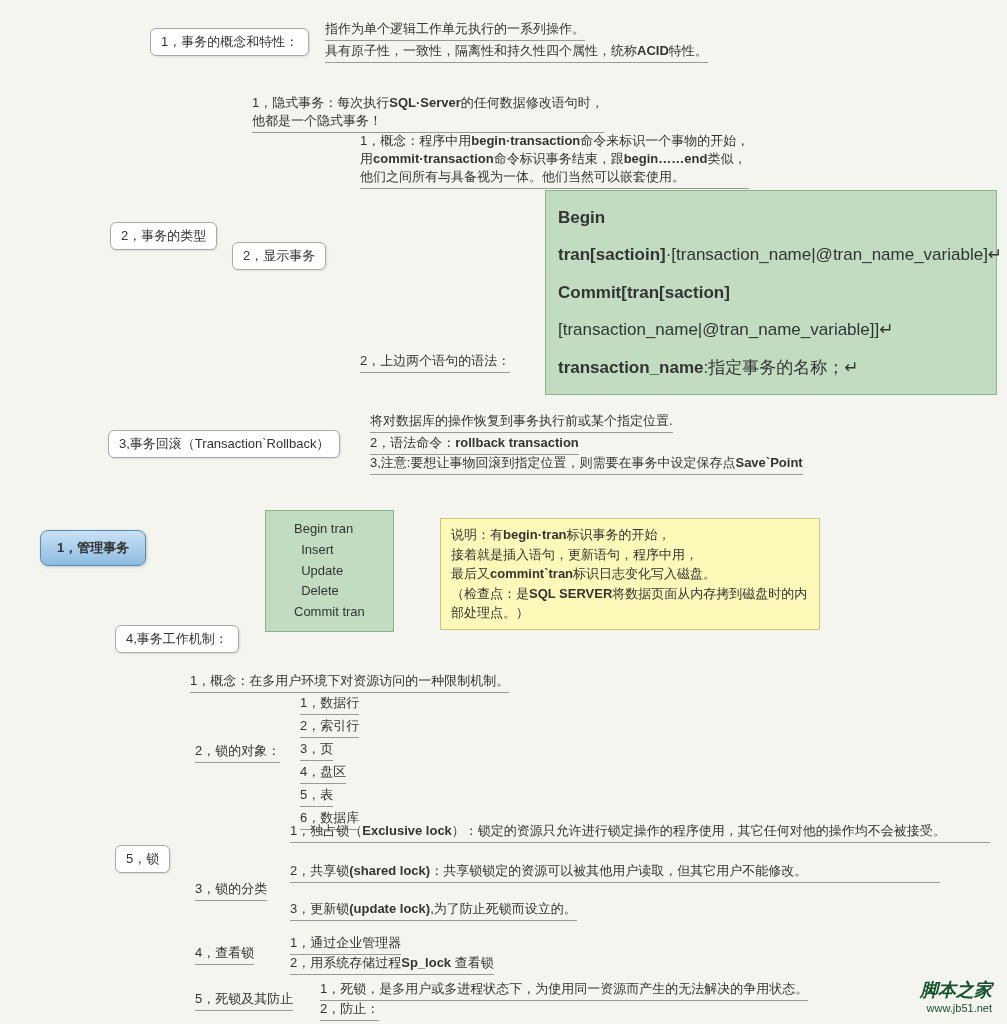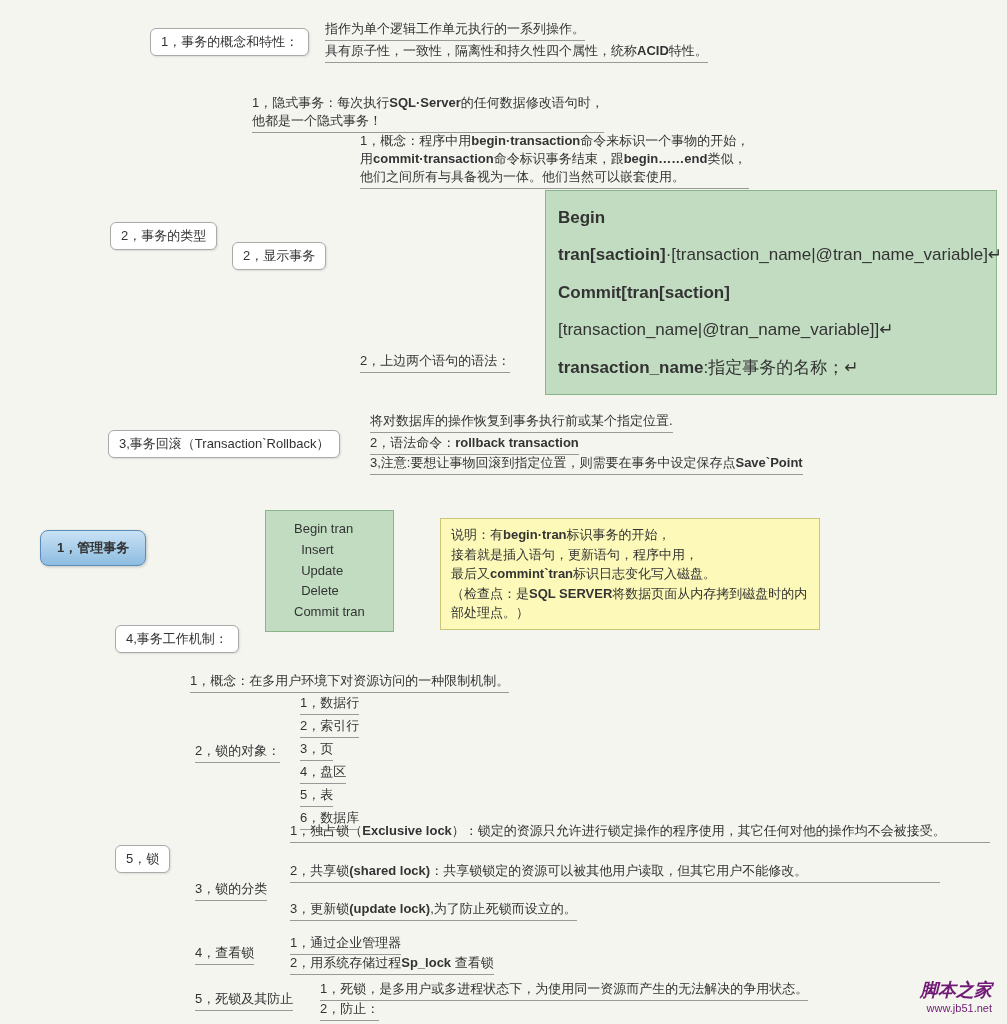--- a/index.html
+++ b/index.html
@@ -4,21 +4,21 @@
 <style>
 *{box-sizing:border-box;margin:0;padding:0}
 body{font-family:"Microsoft YaHei","SimSun",Arial,sans-serif;font-size:13px;background:#f5f5f0;width:1007px;height:1024px;position:relative;overflow:hidden;color:#333}
 .root{position:absolute;left:40px;top:530px;background:linear-gradient(#c9e2f5,#8dbce0);border:1px solid #5a8cb8;border-radius:8px;padding:8px 16px;font-weight:bold;box-shadow:1px 1px 3px rgba(0,0,0,.2)}
 .node{background:#fff;border:1px solid #aaa;border-radius:6px;padding:4px 10px;display:inline-block;box-shadow:1px 1px 2px rgba(0,0,0,.1)}
 .txt{padding:2px 0;border-bottom:1px solid #999;display:inline-block}
 .abs{position:absolute}
 .codebox{background:#c1dcc1;border:1px solid #8ab58a;padding:8px 28px;font-family:Arial;line-height:1.6}
 .syntax{background:#c1dcc1;border:1px solid #8ab58a;padding:8px 12px;line-height:2.2;font-size:17px}
 .yellow{background:#fdfab9;border:1px solid #c9c67a;padding:6px 10px;line-height:1.5;font-size:13px}
-.watermark{position:absolute;right:15px;bottom:10px;color:#701a75;font-size:14px;text-align:right}
+.watermark{position:absolute;right:15px;bottom:10px;color:#14532d;font-size:14px;text-align:right}
 b{font-weight:bold}
 </style>
 </head>
 <body>
 
 <div class="root">1，管理事务</div>
 
 <div class="abs node" style="left:150px;top:28px">1，事务的概念和特性：</div>
 <div class="abs txt" style="left:325px;top:18px">指作为单个逻辑工作单元执行的一系列操作。</div>
 <div class="abs txt" style="left:325px;top:40px">

